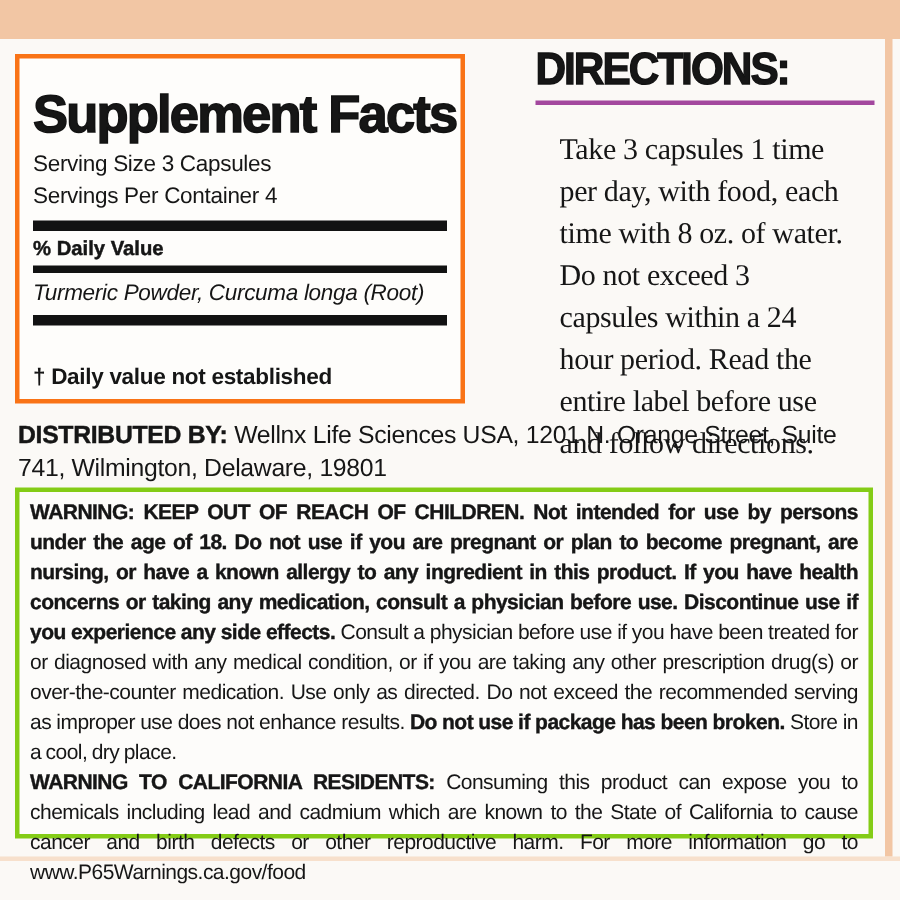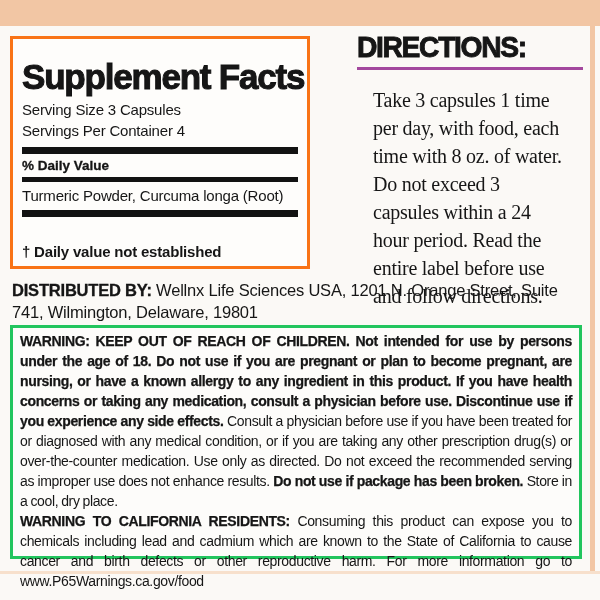--- a/index.html
+++ b/index.html
@@ -20,21 +20,21 @@
   .sf-title{
     margin:1px 0 5px;font-size:35px;font-weight:bold;letter-spacing:-1.2px;
     -webkit-text-stroke:1px #121212;line-height:1.04;white-space:nowrap;
   }
   .sf-serving{font-size:15px;line-height:1.38;letter-spacing:-0.2px;}
   .bar-thick{height:7px;background:#121212;margin:5px 0 3px;}
   .bar-mid{height:5px;background:#121212;margin:3px 0;}
   .sf-header{display:flex;justify-content:space-between;align-items:baseline;
     font-size:13.5px;font-weight:bold;-webkit-text-stroke:.3px #121212;padding:1px 0;}
   .sf-row{display:flex;justify-content:flex-start;align-items:baseline;
-    font-size:15px;padding:2px 0 1px;letter-spacing:-0.2px;}
+    font-size:15px;padding:2px 0 1px;letter-spacing:-0.2px;font-style:italic;}
   .sf-row .dagger{font-size:13px;vertical-align:top;position:relative;top:-2px;font-weight:bold;}
   .sf-foot{font-size:15px;font-weight:bold;letter-spacing:-0.2px;padding-top:2px;margin-top:24px;}
 
   
   .directions{position:absolute;left:357px;top:31px;width:226px;}
   .dir-title{
     margin:0;font-size:30px;font-weight:bold;letter-spacing:-1.4px;line-height:1.05;
     -webkit-text-stroke:.9px #121212;transform:scaleX(.94);transform-origin:left;white-space:nowrap;
   }
   .dir-rule{height:3px;margin:4px 0 8px;}
@@ -42,21 +42,21 @@
 
   
   .para{position:absolute;letter-spacing:-0.2px;}
   .other{left:12px;top:212px;width:344px;font-size:16.5px;line-height:1.32;margin:0;}
   .dist{left:12px;top:280px;width:566px;font-size:16.5px;line-height:1.32;margin:0;}
   .para b{-webkit-text-stroke:.3px #121212;}
 
   
   .warning{
     position:absolute;left:10px;top:325px;width:572px;height:234px;box-sizing:border-box;
-    border:3px solid #22c55e;background:#fdfcfa;padding:3px 7px;
+    border:3px solid #84cc16;background:#fdfcfa;padding:3px 7px;
     font-size:14px;line-height:20px;text-align:justify;
     letter-spacing:-0.35px;word-spacing:-0.6px;
   }
   .warning p{margin:0;}
   .warning b{-webkit-text-stroke:.25px #121212;}
 </style>
 </head>
 <body>
 
 <div class="page">

